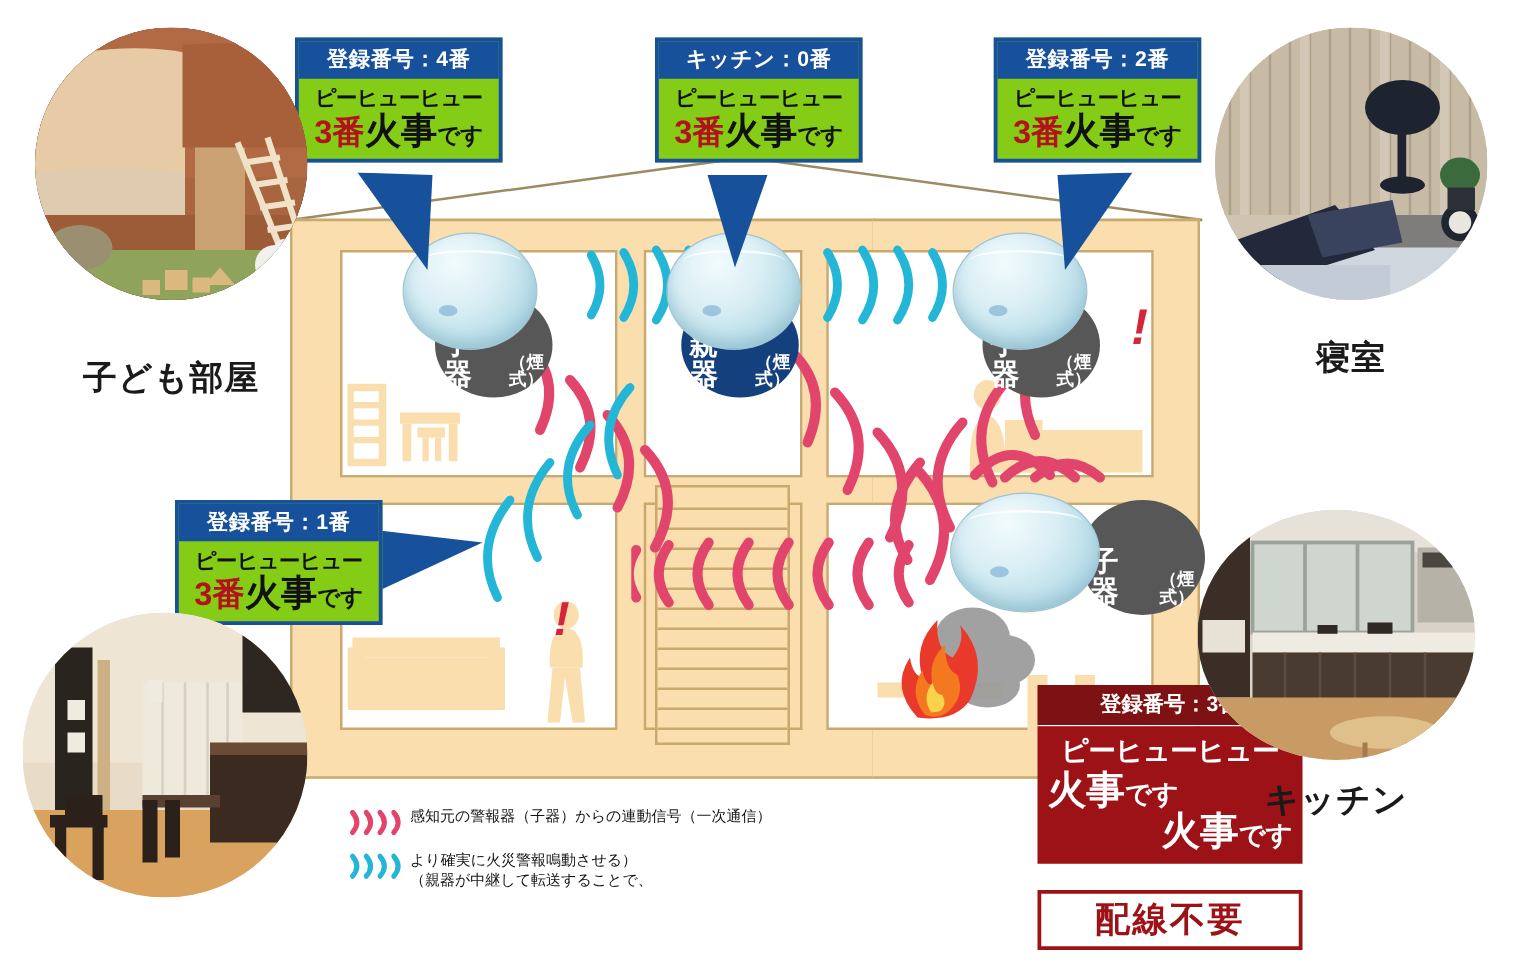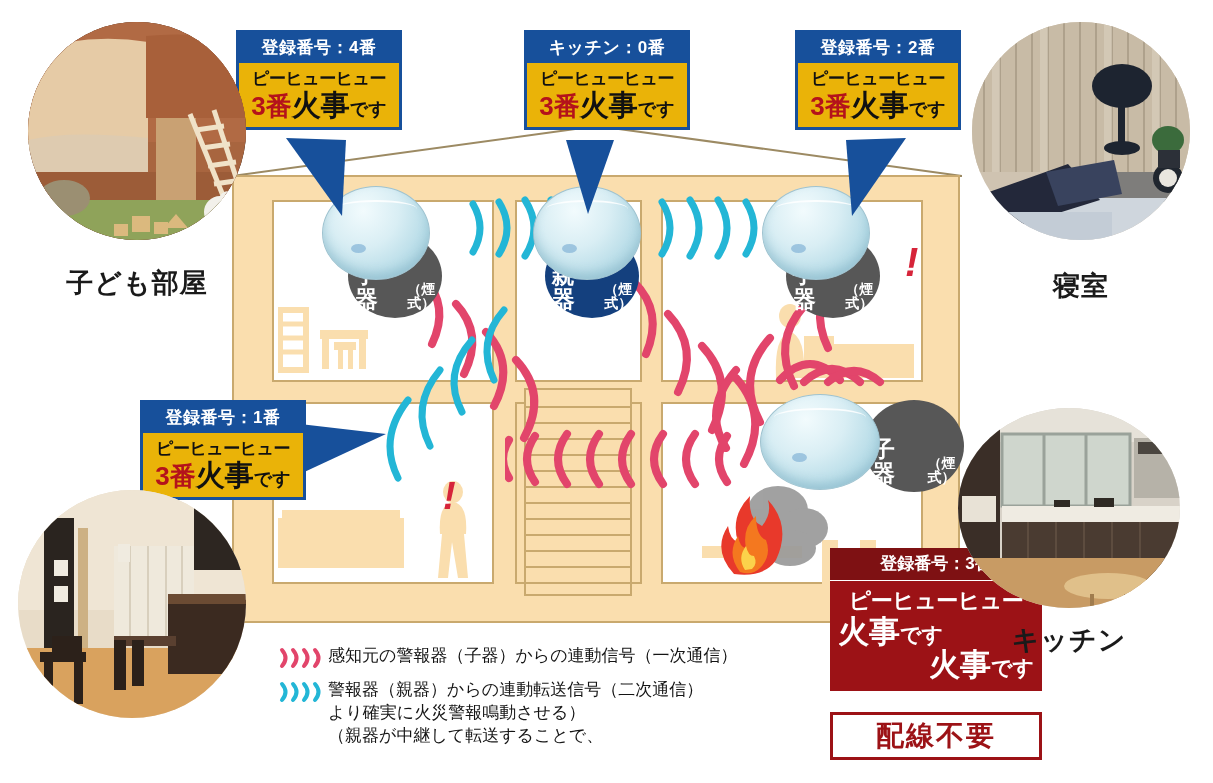--- a/index.html
+++ b/index.html
@@ -72,21 +72,21 @@
     color: #fff; text-align: center; line-height: 1.05;
     display: flex; flex-direction: row; align-items: flex-end; justify-content: flex-end;
     padding-bottom: 7px;
   }
   .badge.child { background: #575757; }
   .badge.parent { background: #14407e; }
   .badge .b1 { font-size: 23px; font-weight: bold; letter-spacing: 4px; }
   .badge .b2 { font-size: 14px; font-weight: bold; margin-left: 12px; }
 
   
-  .callout { position: absolute; width: 166px; background: #eab308; border: 3px solid #17509b; }
+  .callout { position: absolute; width: 166px; background: #84cc16; border: 3px solid #17509b; }
   .callout .hdr {
     background: #17509b; color: #fff; font-size: 17px; font-weight: bold;
     text-align: center; padding: 3px 0 4px; letter-spacing: 0.5px;
   }
   .callout .bdy { padding: 4px 5px 7px; text-align: center; }
   .callout .l1 { font-size: 17px; font-weight: bold; color: #111; letter-spacing: -.5px; }
   .callout .l2 { font-size: 29px; font-weight: bold; color: #111; line-height: 1; white-space: nowrap; margin-top: 1px; }
   .callout .l2 .num { color: #b4121b; font-size: 26px; }
   .callout .l2 .sm { font-size: 18px; }
 
@@ -112,21 +112,21 @@
   .photo { position: absolute; border-radius: 50%; overflow: hidden; }
   .photo-label {
     position: absolute; font-size: 27px; font-weight: bold; color: #1a1a1a;
     text-align: center; letter-spacing: 1px;
   }
 
   
   .legend { position: absolute; left: 276px; top: 645px; width: 560px; }
   .leg-row { display: flex; align-items: flex-start; margin-bottom: 6px; }
   .leg-wave { width: 52px; flex: 0 0 52px; padding-top: 2px; }
-  .leg-text { font-size: 17px; color: #141414; line-height: 1.34; }
+  .leg-text { font-size: 12px; color: #141414; line-height: 1.34; }
 
   
   .excl { position: absolute; color: #d6243a; font-weight: bold; font-style: italic; }
 </style>
 </head>
 <body>
 
 <div id="stage">
 
   <svg class="roof" viewBox="0 0 730 52">
@@ -401,21 +401,21 @@
       <circle cx="192" cy="190" r="16" fill="#f2f0ea"></circle>
       <circle cx="200" cy="178" r="9" fill="#f2f0ea"></circle>
       <g fill="#dbb97e">
         <rect x="104" y="194" width="18" height="16"></rect>
         <rect x="126" y="200" width="14" height="12"></rect>
         <rect x="86" y="202" width="14" height="12"></rect>
         <polygon points="148,192 160,206 136,206"></polygon>
       </g>
     </svg>
   </div>
-  <div class="photo-label" style="left:28px;top:265px;width:218px">子ども部屋</div>
+  <div class="photo-label" style="left:28px;top:284px;width:218px">子ども部屋</div>
 
   <div class="photo" style="left:972px;top:22px;width:218px;height:218px">
     <svg viewBox="0 0 218 218" width="218" height="218">
       <rect width="218" height="218" fill="#cfc3b1"></rect>
       <g>
         <rect x="0" y="0" width="218" height="150" fill="#c8bba6"></rect>
         <g stroke="#b0a territorio"></g>
         <g stroke="#aea18c" stroke-width="2">
           <line x1="12" y1="0" x2="12" y2="150"></line>
             <line x1="28" y1="0" x2="28" y2="150"></line>
@@ -541,20 +541,19 @@
         <svg viewBox="0 0 52 22" width="52" height="22">
           <g fill="none" stroke="#23b6d6" stroke-width="4" stroke-linecap="round">
             <path d="M6 3 Q13 11 6 19"></path>
             <path d="M17 3 Q24 11 17 19"></path>
             <path d="M28 3 Q35 11 28 19"></path>
             <path d="M39 3 Q46 11 39 19"></path>
           </g>
         </svg>
       </div>
       <div class="leg-text">
-        <div>警報器（親器）からの連動転送信号（二次通信）</div>
         <div>より確実に火災警報鳴動させる）</div>
         <div>（親器が中継して転送することで、</div>
       </div>
     </div>
   </div>
 
 </div>
 
 </body></html>

